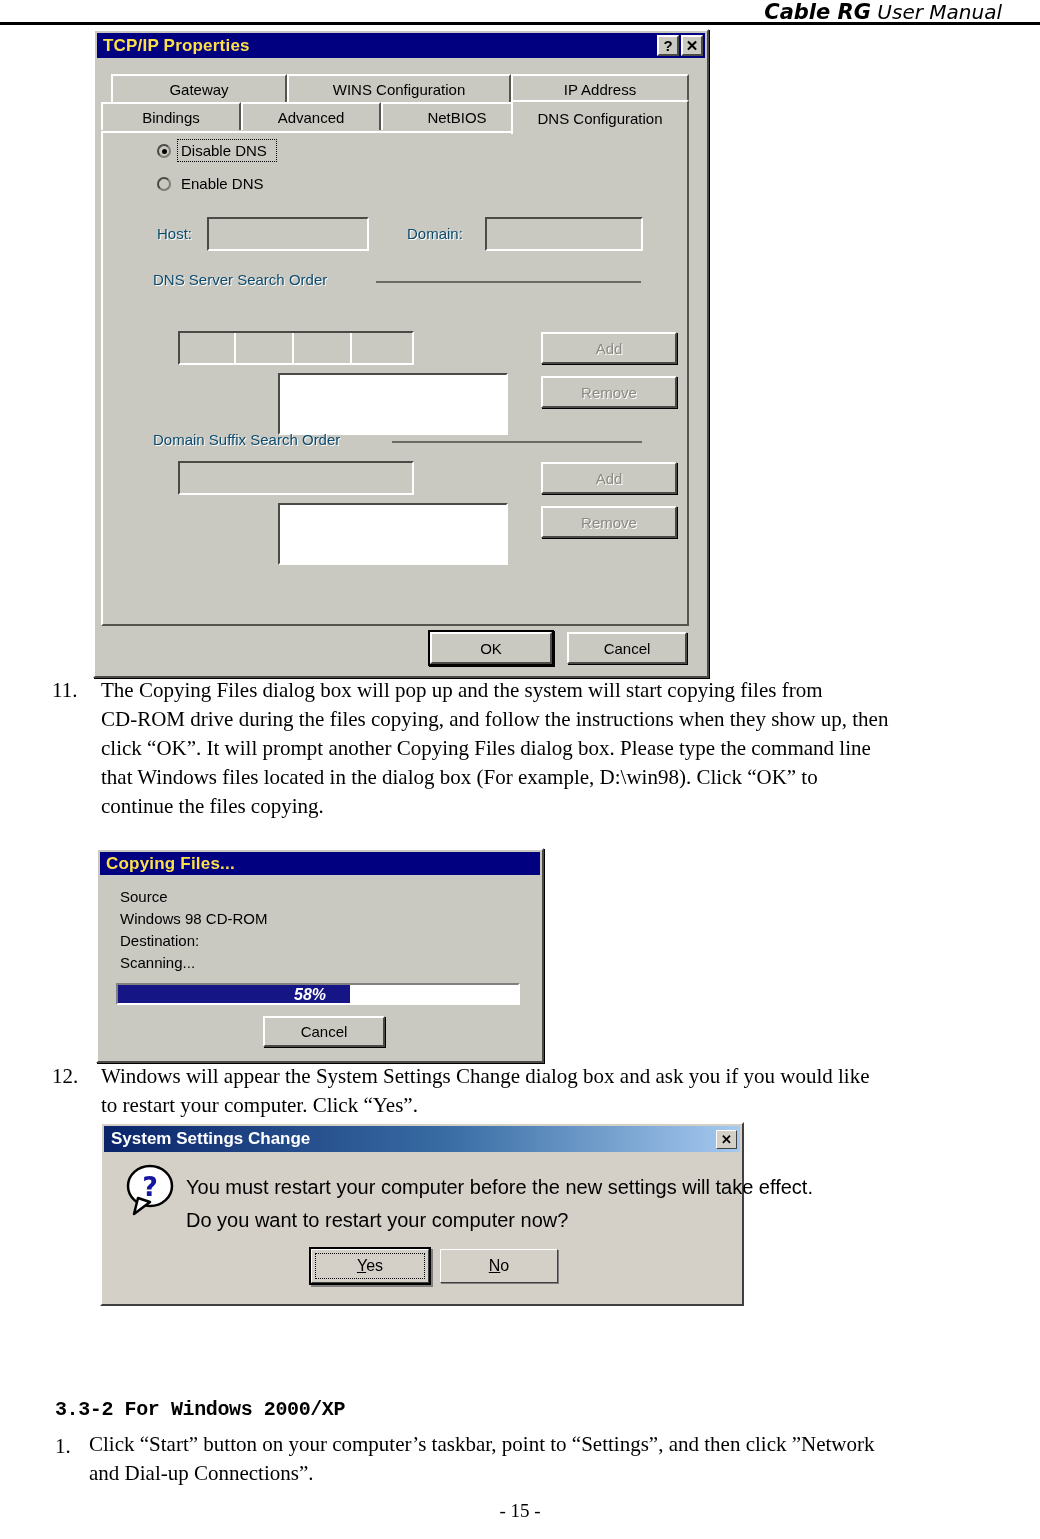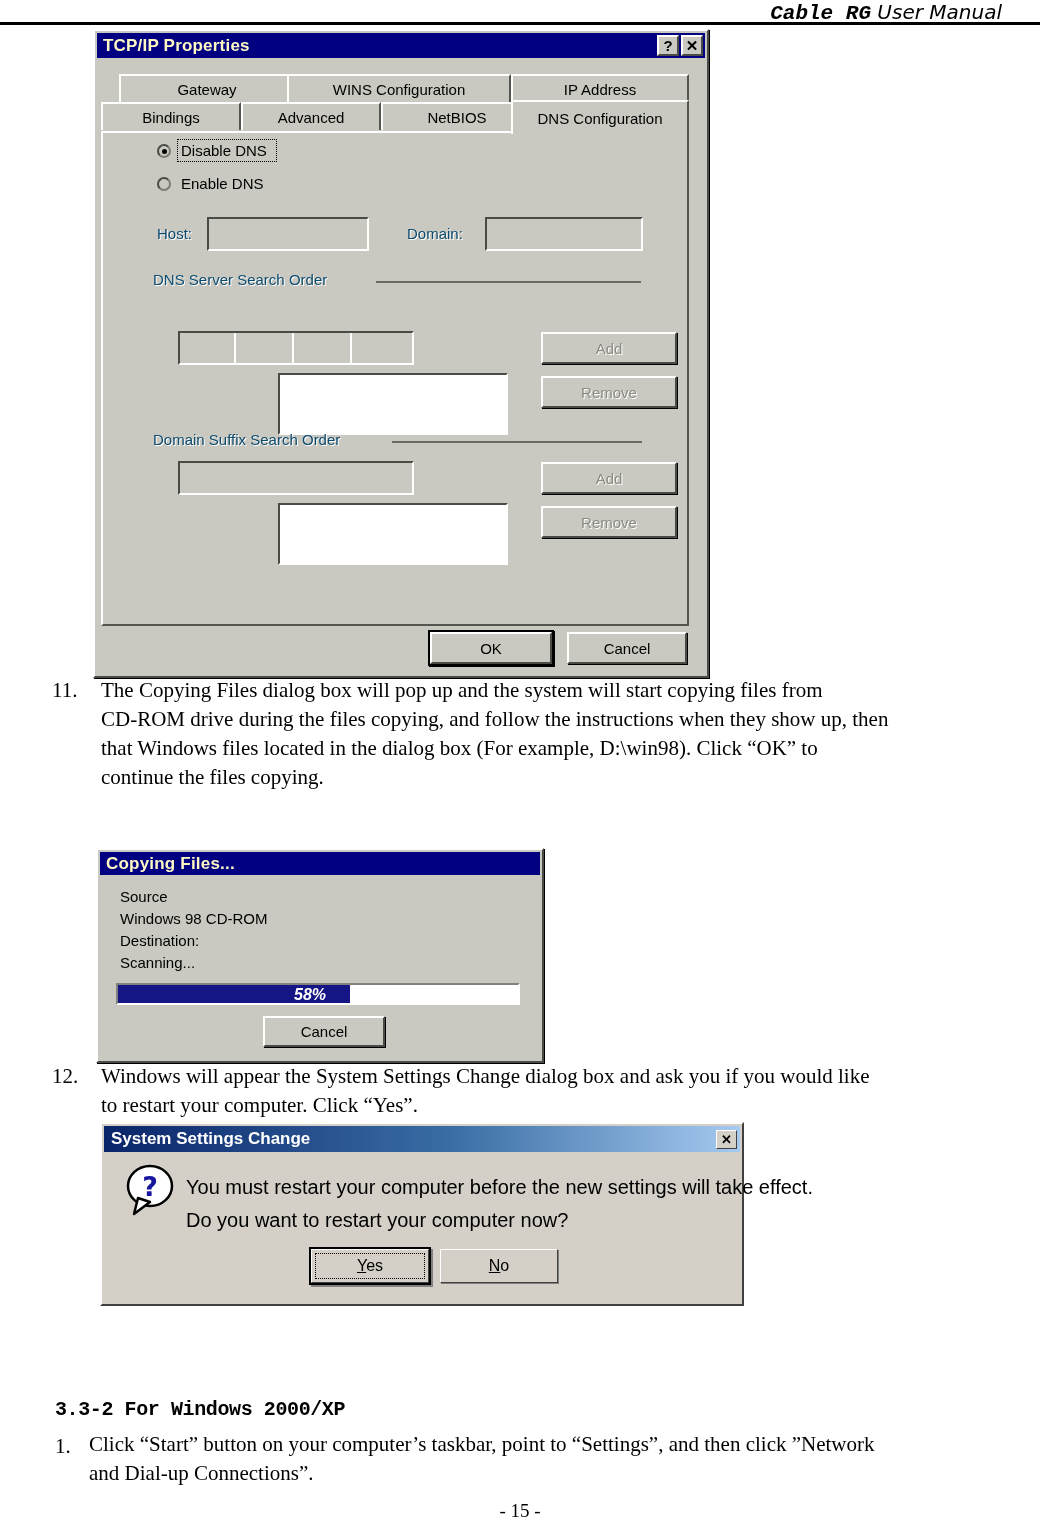--- a/index.html
+++ b/index.html
@@ -28,21 +28,20 @@
     right: 38px;
     top: 0px;
     font-family: "DejaVu Sans", sans-serif;
     font-size: 20px;
     font-style: italic;
     white-space: nowrap;
   }
   .header-title .strong {
     font-weight: bold;
     font-size: 21px;
-    font-family: Liberation Mono, monospace;
   }
   .header-rule {
     position: absolute;
     left: 0; top: 22px;
     width: 1040px;
     height: 3px;
     background: #000;
   }
 
   
@@ -60,21 +59,21 @@
   .titlebar {
     position: absolute;
     left: 2px; right: 2px; top: 2px;
     height: 25px;
     background: #000080;
     display: flex;
     align-items: center;
     padding: 0 2px;
   }
   .titlebar .tb-text {
-    color: #fef9c3;
+    color: #fde047;
     font-size: 17px;
     font-weight: 600;
     padding-left: 4px;
     letter-spacing: .2px;
     white-space: nowrap;
     flex: 1 1 auto;
   }
   .tb-btn {
     width: 22px;
     height: 21px;
@@ -327,21 +326,21 @@
 </div>
 
 <div class="win9x" style="left:93px; top:29px; width:612px; height:645px;">
 
   <div class="titlebar">
     <span class="tb-text">TCP/IP Properties</span>
     <div class="tb-btn">?</div>
     <div class="tb-btn">✕</div>
   </div>
 
-  <div class="tab" style="left:24px; top:43px; width:176px; height:28px;">Gateway</div>
+  <div class="tab" style="left:16px; top:43px; width:176px; height:28px;">Gateway</div>
   <div class="tab" style="left:192px; top:43px; width:224px; height:28px;">WINS Configuration</div>
   <div class="tab" style="left:416px; top:43px; width:178px; height:28px;">IP Address</div>
 
   <div class="tab" style="left:6px; top:71px; width:140px; height:28px;">Bindings</div>
   <div class="tab" style="left:146px; top:71px; width:140px; height:28px;">Advanced</div>
   <div class="tab" style="left:286px; top:71px; width:152px; height:28px;">NetBIOS</div>
   <div class="tab active" style="left:416px; top:69px; width:178px; height:34px; border-bottom:none;">DNS Configuration</div>
 
   <div class="panel" style="left:6px; top:100px; width:588px; height:495px;"></div>
 
@@ -383,20 +382,21 @@
   <div class="btn disabled" style="left:446px; top:475px; width:136px; height:32px;">Remove</div>
 
   <div class="btn default" style="left:335px; top:601px; width:122px; height:32px;">OK</div>
   <div class="btn" style="left:472px; top:601px; width:120px; height:32px;">Cancel</div>
 </div>
 
 <div class="num" style="left:52px; top:676px;">11.</div>
 <div class="para" style="left:101px; top:676px; width:930px;">
   <div>The Copying Files dialog box will pop up and the system will start copying files from</div>
   <div>CD-ROM drive during the files copying, and follow the instructions when they show up, then</div>
+  <div>click “OK”. It will prompt another Copying Files dialog box. Please type the command line</div>
   <div>that Windows files located in the dialog box (For example, D:\win98). Click “OK” to</div>
   <div>continue the files copying.</div>
 </div>
 
 <div class="win9x" style="left:96px; top:848px; width:444px; height:211px; border-top-width:2px; border-left-width:2px;">
   <div class="titlebar" style="height:23px;">
     <span class="tb-text">Copying Files...</span>
   </div>
 
   <div class="lbl" style="left:22px; top:38px;">Source</div>

